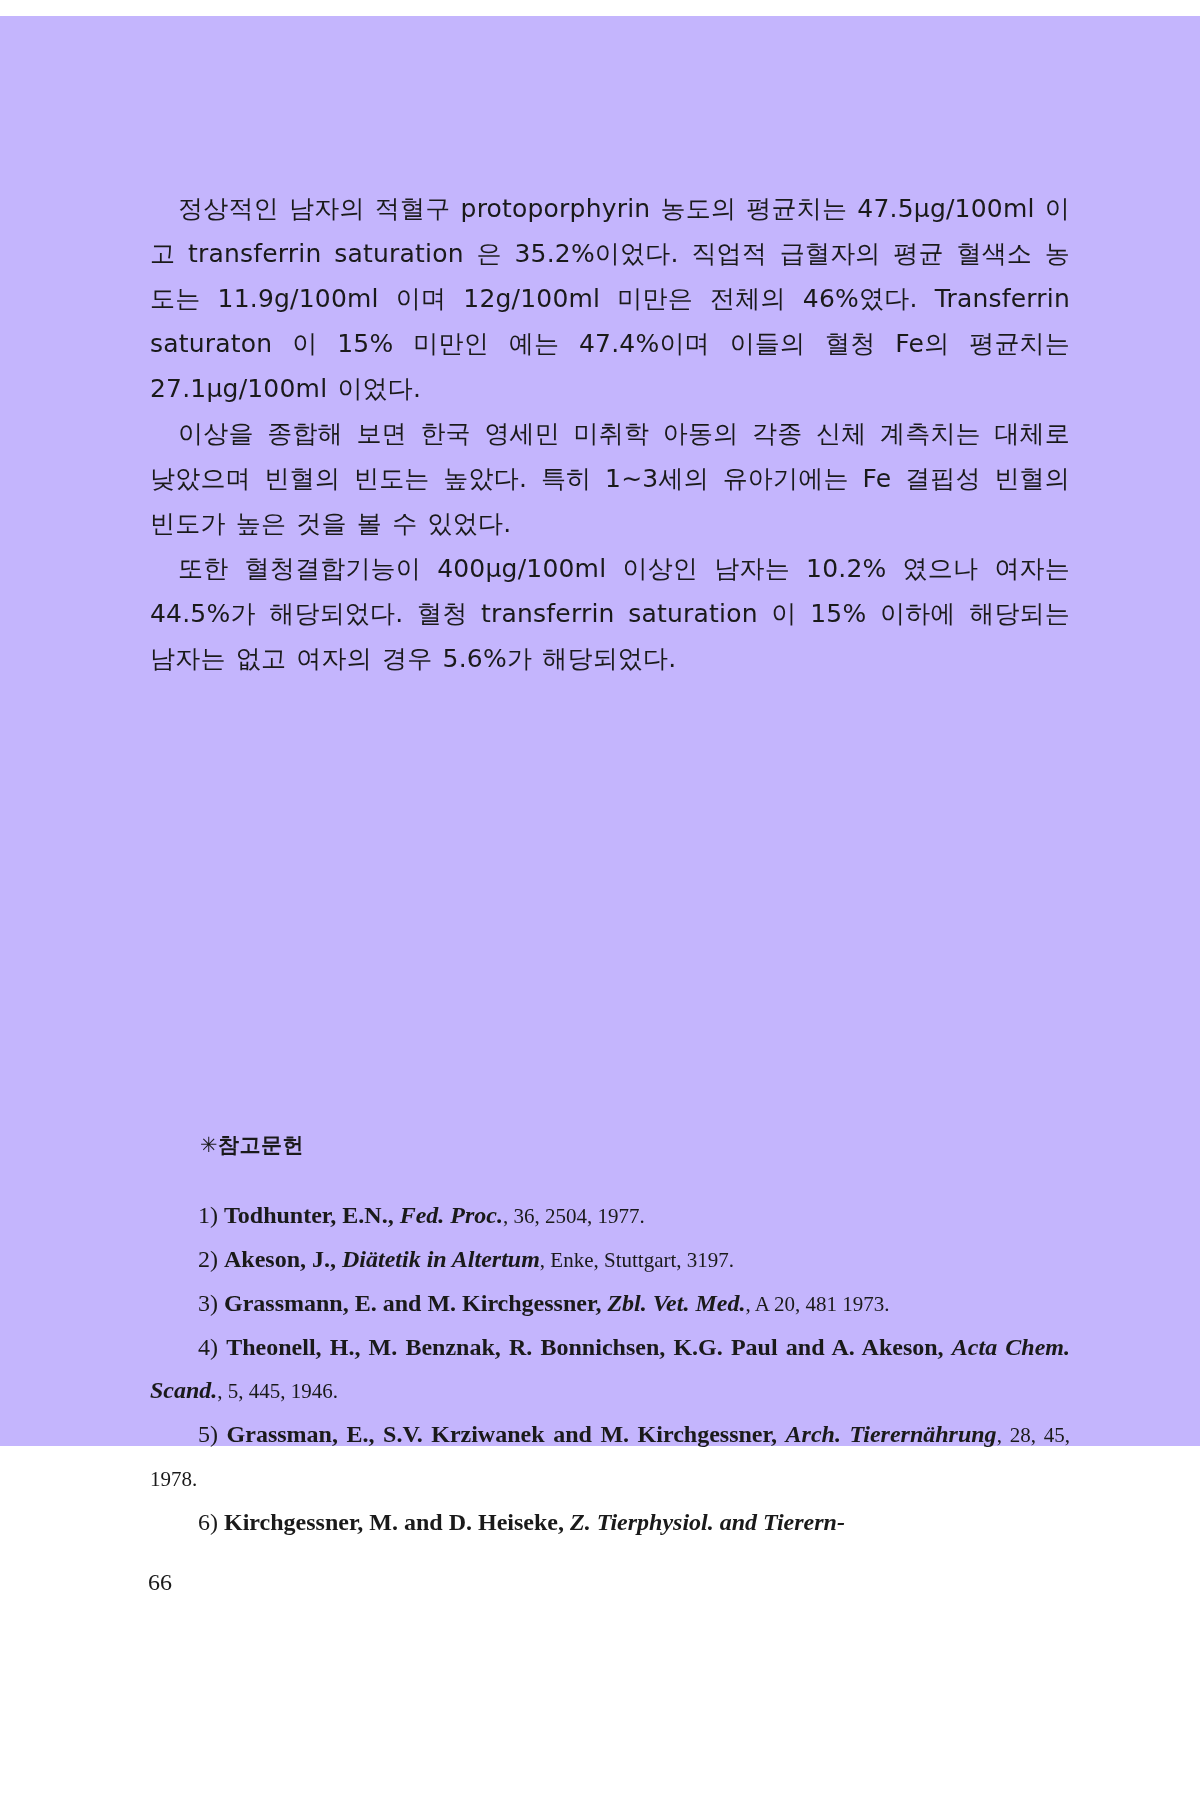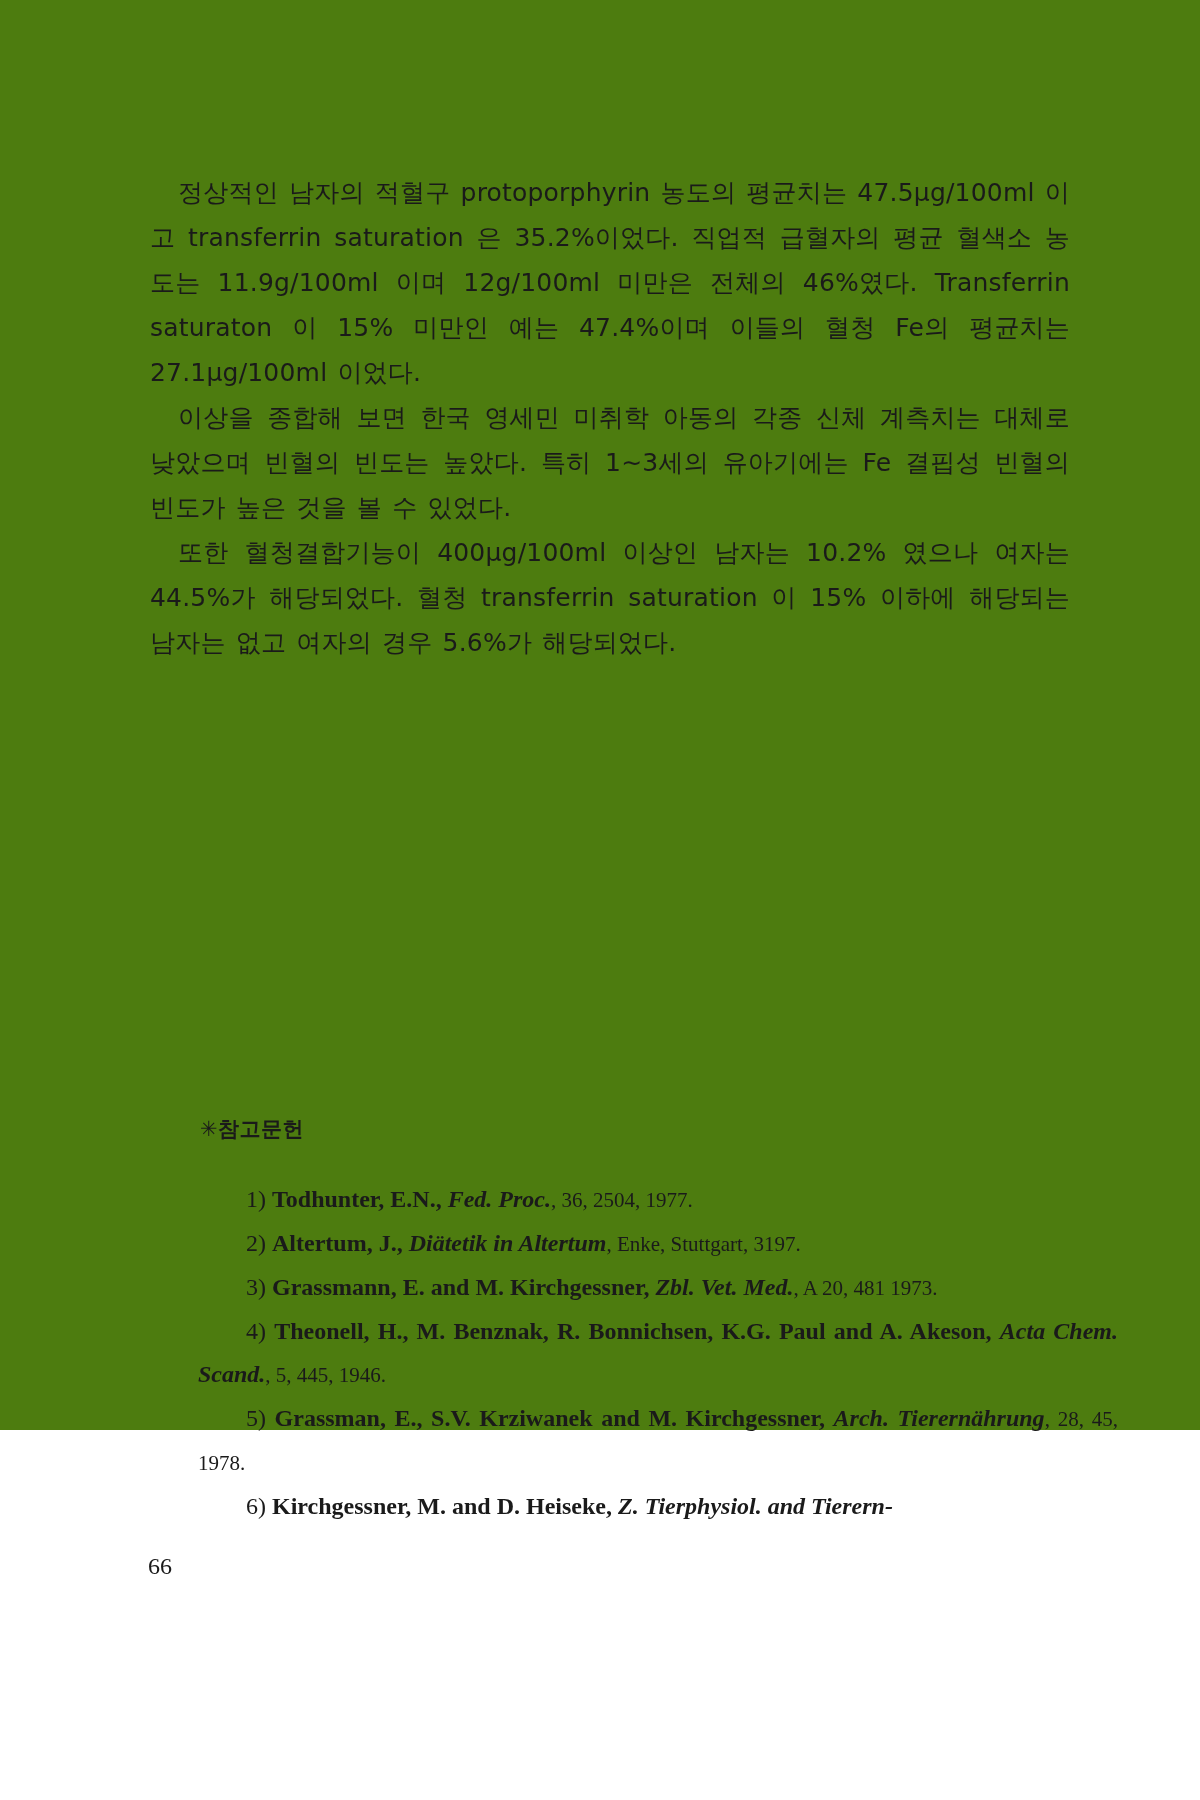--- a/index.html
+++ b/index.html
@@ -10,24 +10,24 @@
   body {
     width: 1200px;
     height: 1800px;
     font-family: "Liberation Serif", serif;
     color: #1a1a1a;
     position: relative;
     overflow: hidden;
   }
   .page {
     position: absolute;
-    left: 0; top: 0;
+    left: 0; top: 16px;
     width: 1200px;
     height: 1430px;
-    background: #4d7c0f;
+    background: #c4b5fd;
   }
   .content {
     position: absolute;
     left: 150px;
     top: 170px;
     width: 920px;
   }
   .para {
     font-size: 26.5px;
     line-height: 45px;
@@ -53,21 +53,20 @@
     font-family: "DejaVu Sans", "Liberation Sans", sans-serif;
     font-size: 21px;
     font-weight: bold;
     letter-spacing: 0.5px;
   }
   .refs {
     position: absolute;
     left: 150px;
     top: 1178px;
     width: 920px;
-    margin-left: 48px;
   }
   .ref {
     font-size: 24px;
     line-height: 43px;
     text-indent: 48px;
     margin: 0;
     text-align: justify;
   }
   .ref .num {
     font-family: "Liberation Serif", serif;
@@ -104,21 +103,21 @@
   <div class="refs-title">✳참고문헌</div>
 
   <div class="refs">
     <p class="ref">
       <span class="num">1)</span>
       <span class="bold">Todhunter,  E.N.,</span>
       <span class="it">Fed. Proc.</span><span class="sm">,  36,  2504,  1977.</span>
     </p>
     <p class="ref">
       <span class="num">2)</span>
-      <span class="bold">Altertum,  J.,</span>
+      <span class="bold">Akeson,  J.,</span>
       <span class="it">Diätetik in Altertum</span><span class="sm">,  Enke,  Stuttgart,  3197.</span>
     </p>
     <p class="ref">
       <span class="num">3)</span>
       <span class="bold">Grassmann,  E.  and  M.  Kirchgessner,</span>
       <span class="it">Zbl. Vet. Med.</span><span class="sm">,  A 20,  481 1973.</span>
     </p>
     <p class="ref">
       <span class="num">4)</span>
       <span class="bold">Theonell,   H.,   M.  Benznak,   R.  Bonnichsen,   K.G.  Paul  and  A. Akeson,</span>

